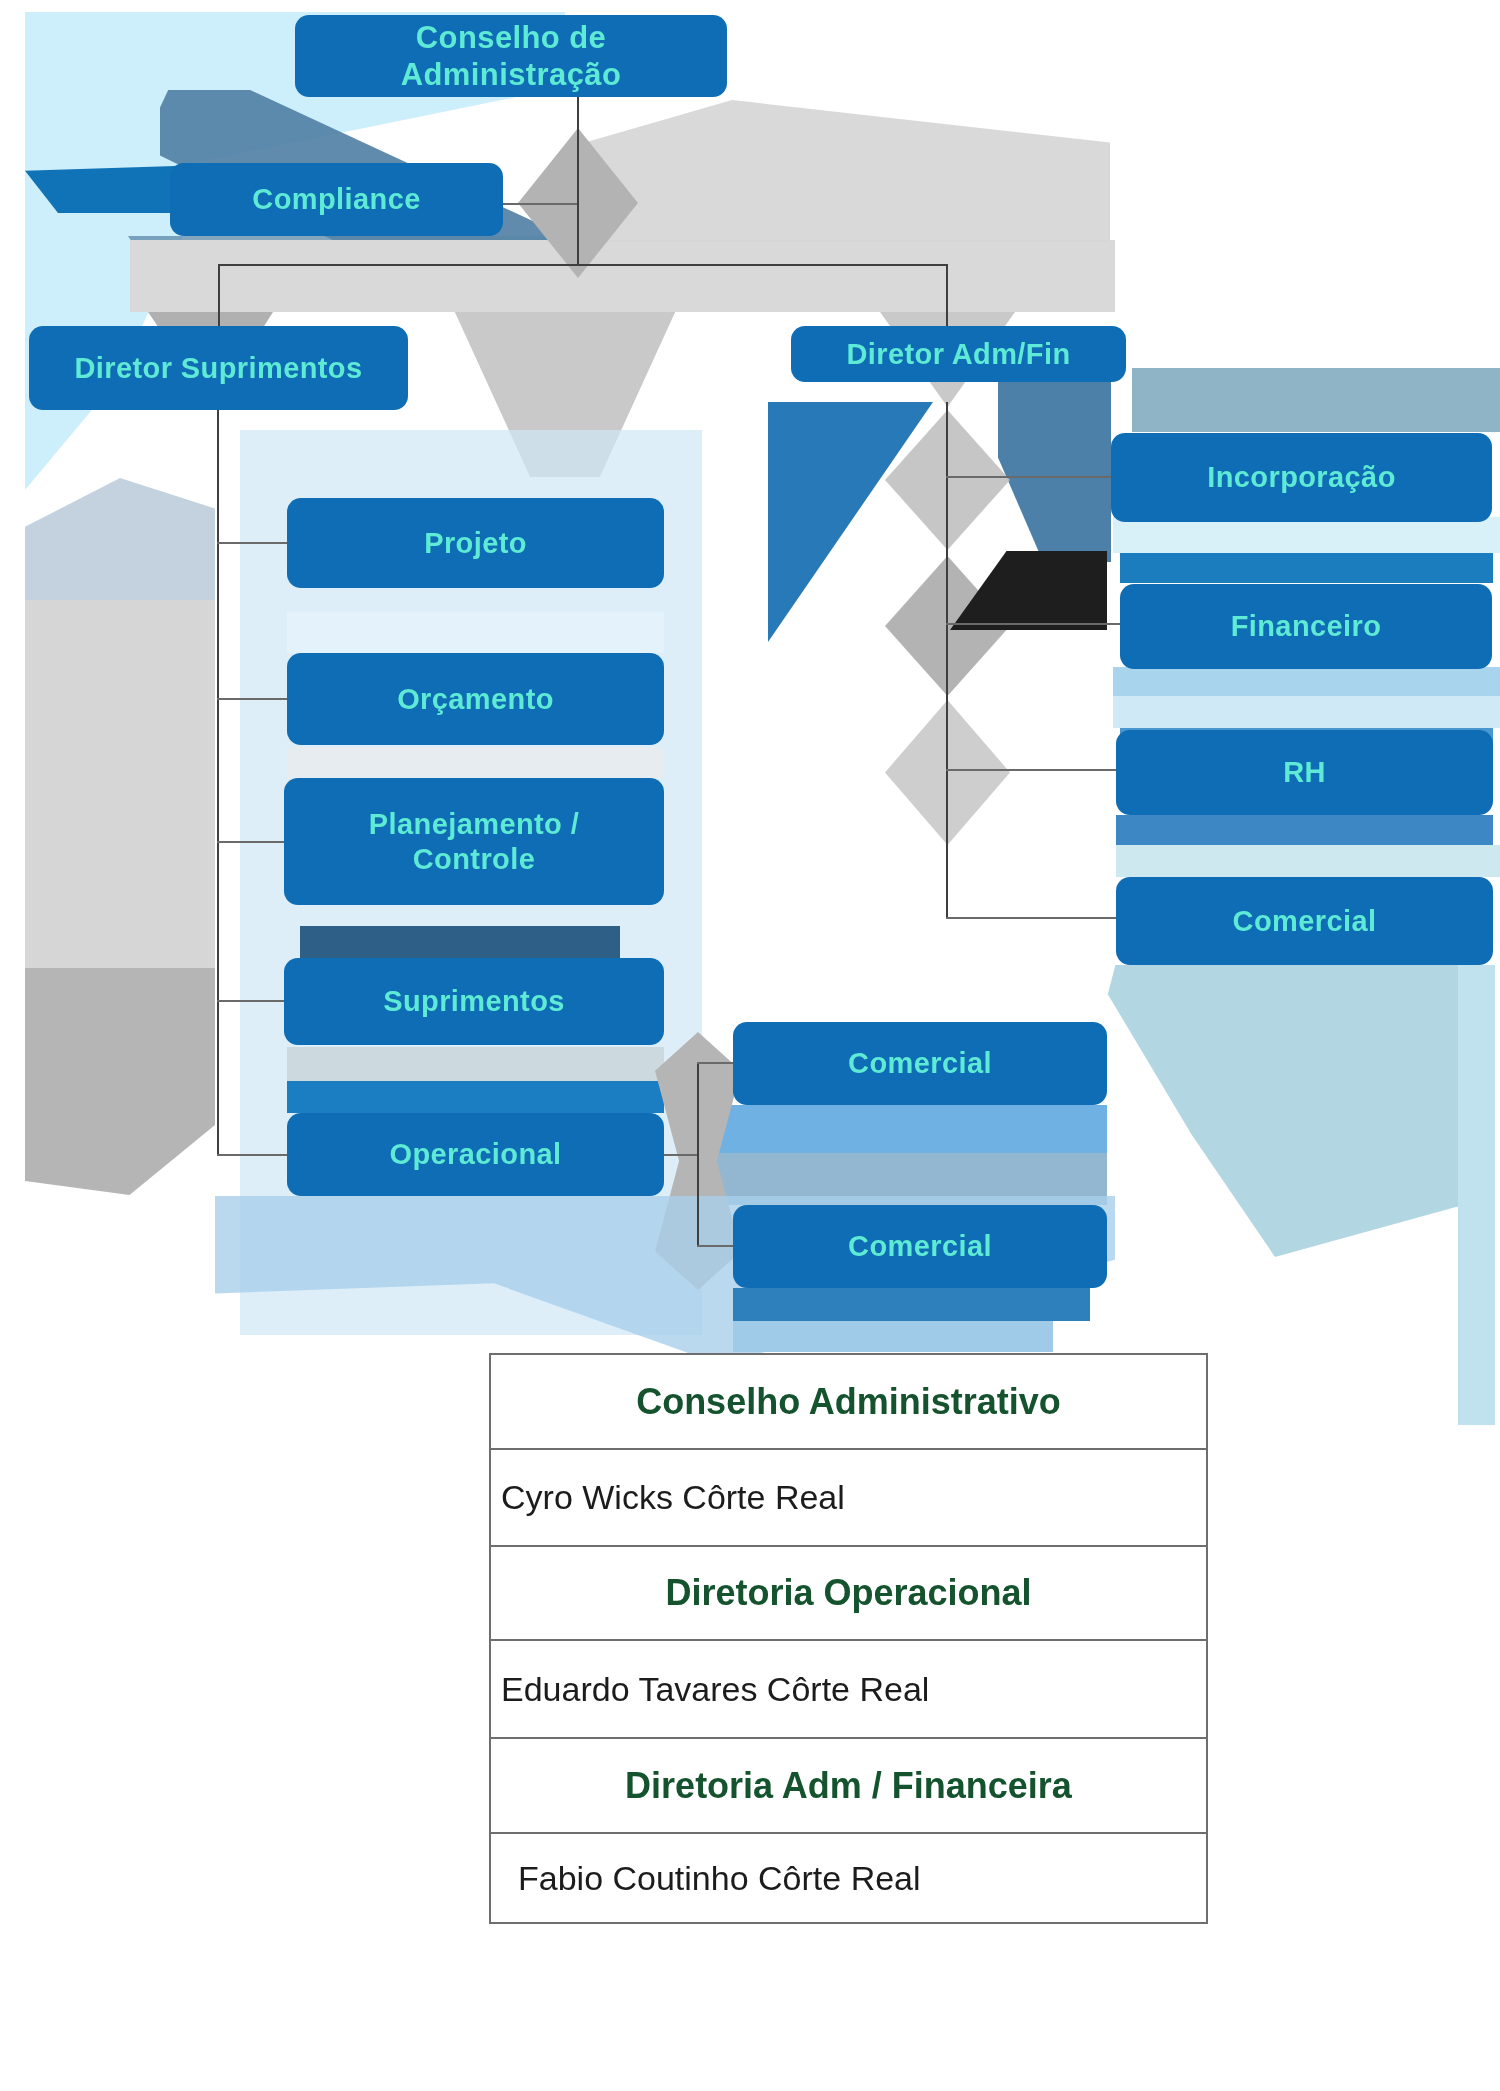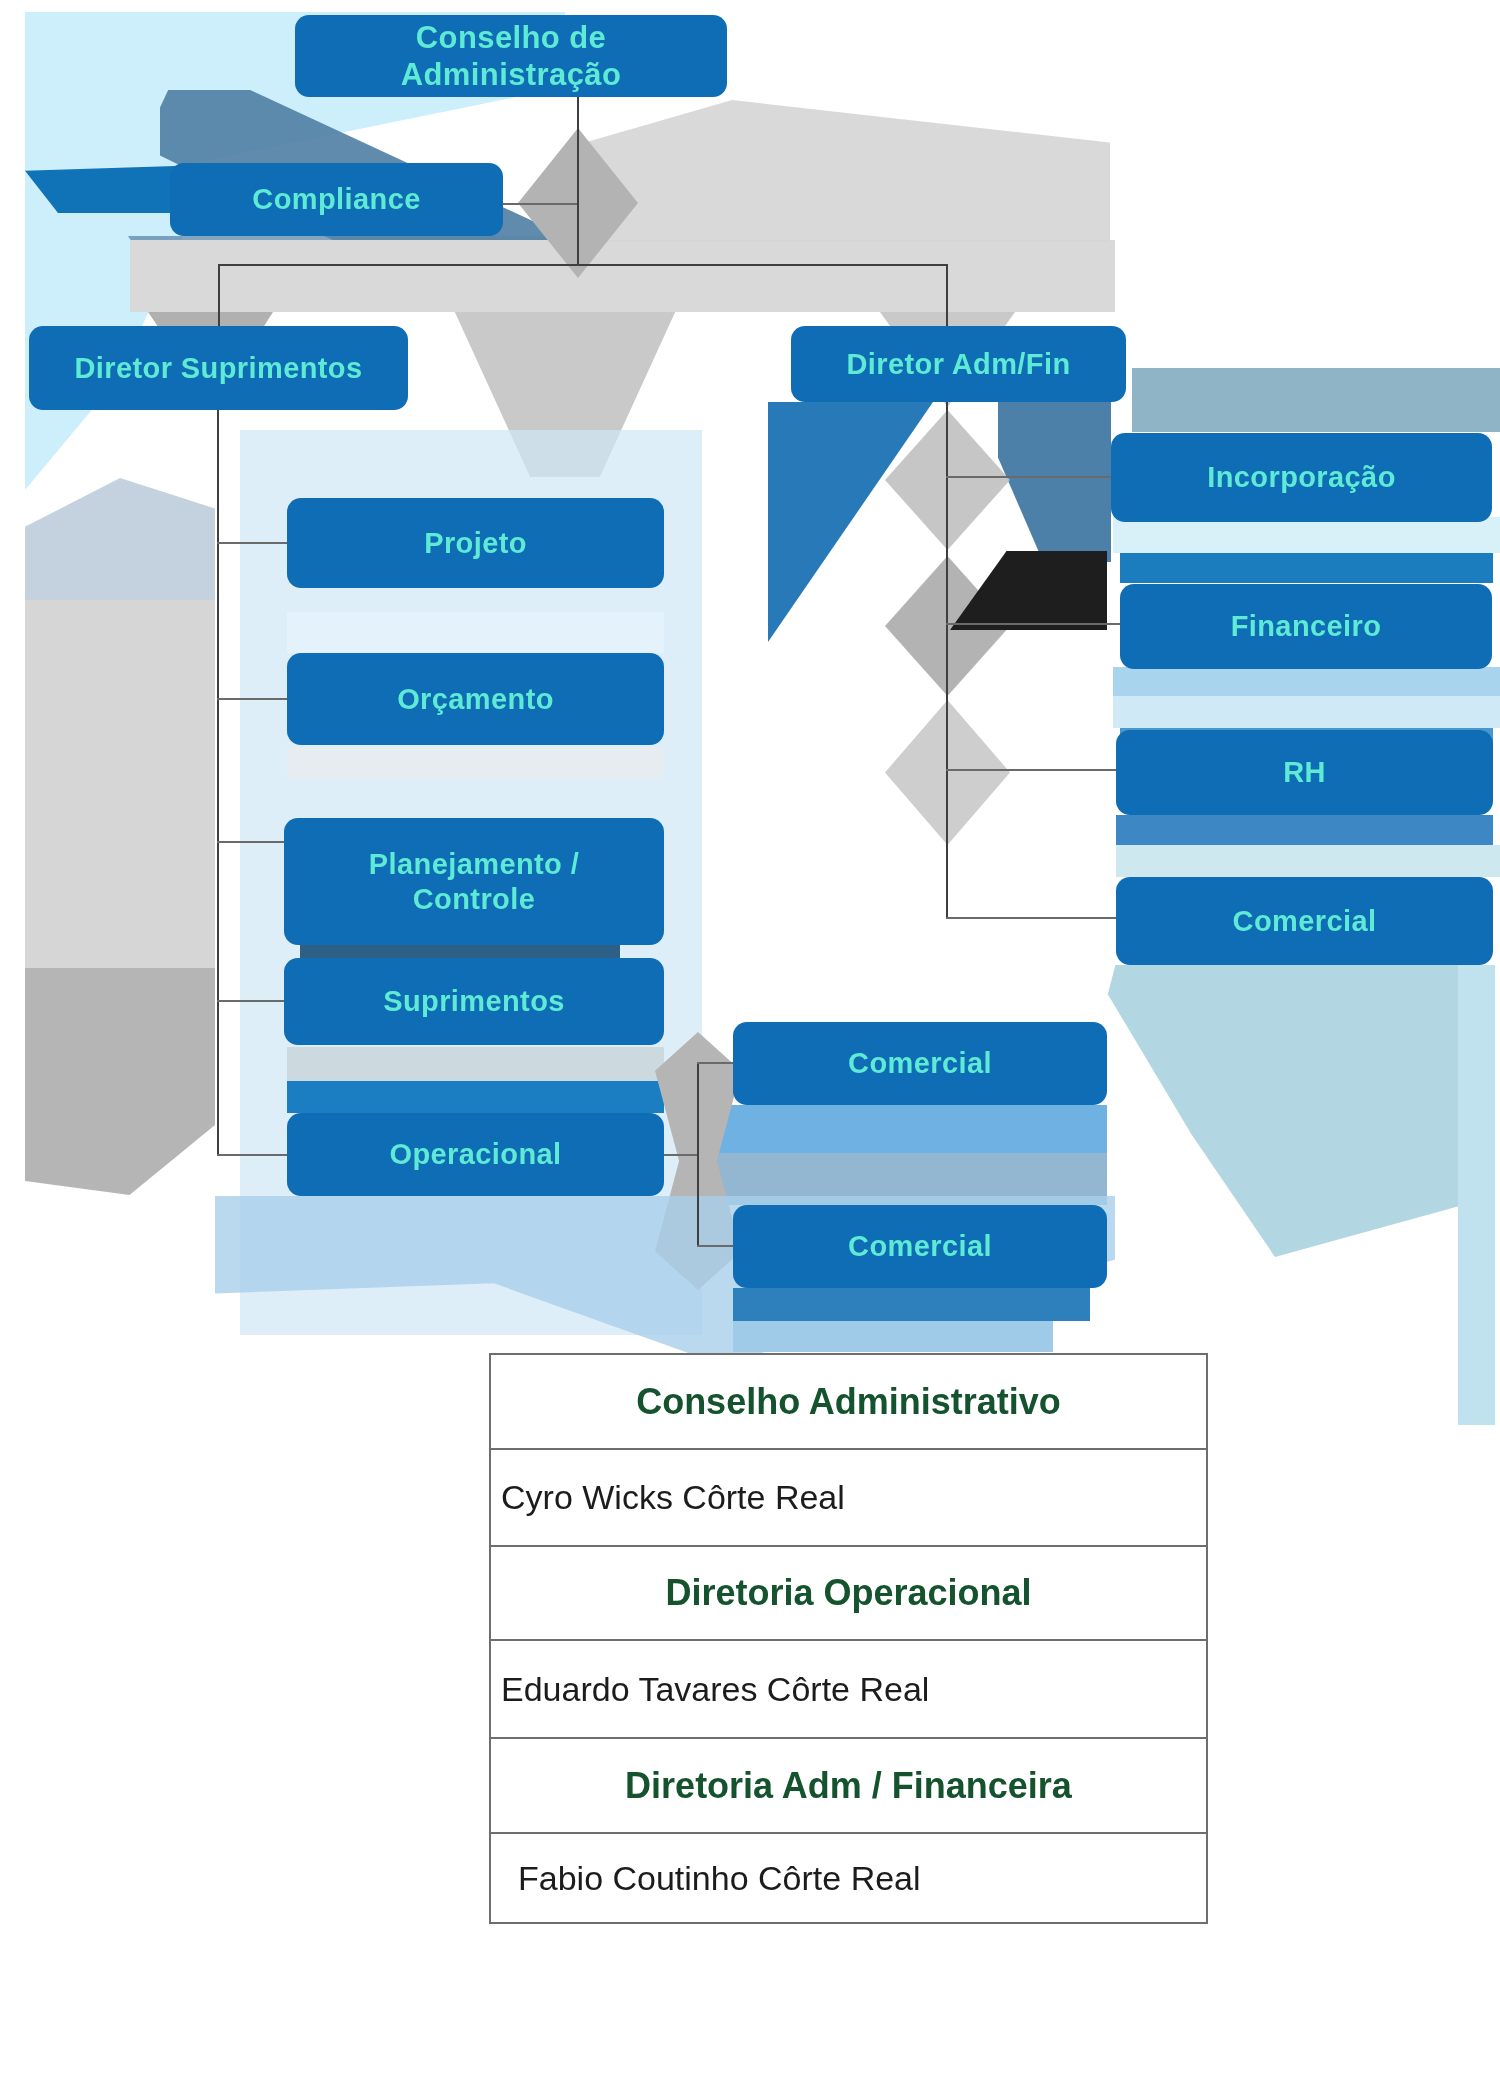--- a/index.html
+++ b/index.html
@@ -94,24 +94,24 @@
 <div class="line soft" style="left:946px;top:769px;width:170px;height:2px;"></div>
 <div class="line soft" style="left:946px;top:917px;width:170px;height:2px;"></div>
 <div class="line soft" style="left:664px;top:1154px;width:34px;height:2px;"></div>
 <div class="line" style="left:697px;top:1063px;width:2px;height:184px;"></div>
 <div class="line soft" style="left:697px;top:1062px;width:36px;height:2px;"></div>
 <div class="line soft" style="left:697px;top:1245px;width:36px;height:2px;"></div>
 
 <div class="node big" style="left:295px;top:15px;width:432px;height:82px;">Conselho de Administração</div>
 <div class="node" style="left:170px;top:163px;width:333px;height:73px;">Compliance</div>
 <div class="node" style="left:29px;top:326px;width:379px;height:84px;">Diretor Suprimentos</div>
-<div class="node" style="left:791px;top:326px;width:335px;height:76px;">Diretor Adm/Fin</div>
+<div class="node" style="left:791px;top:326px;width:335px;height:56px;">Diretor Adm/Fin</div>
 <div class="node" style="left:287px;top:498px;width:377px;height:90px;">Projeto</div>
 <div class="node" style="left:287px;top:653px;width:377px;height:92px;">Orçamento</div>
-<div class="node" style="left:284px;top:778px;width:380px;height:127px;padding:0 55px;margin-top:40px;">Planejamento / Controle</div>
+<div class="node" style="left:284px;top:778px;width:380px;height:127px;padding:0 55px;">Planejamento / Controle</div>
 <div class="node" style="left:284px;top:958px;width:380px;height:87px;">Suprimentos</div>
 <div class="node" style="left:287px;top:1113px;width:377px;height:83px;">Operacional</div>
 <div class="node" style="left:733px;top:1022px;width:374px;height:83px;">Comercial</div>
 <div class="node" style="left:733px;top:1205px;width:374px;height:83px;">Comercial</div>
 <div class="node" style="left:1111px;top:433px;width:381px;height:89px;">Incorporação</div>
 <div class="node" style="left:1120px;top:584px;width:372px;height:85px;">Financeiro</div>
 <div class="node" style="left:1116px;top:730px;width:377px;height:85px;">RH</div>
 <div class="node" style="left:1116px;top:877px;width:377px;height:88px;">Comercial</div>
 
 <div id="roster">

